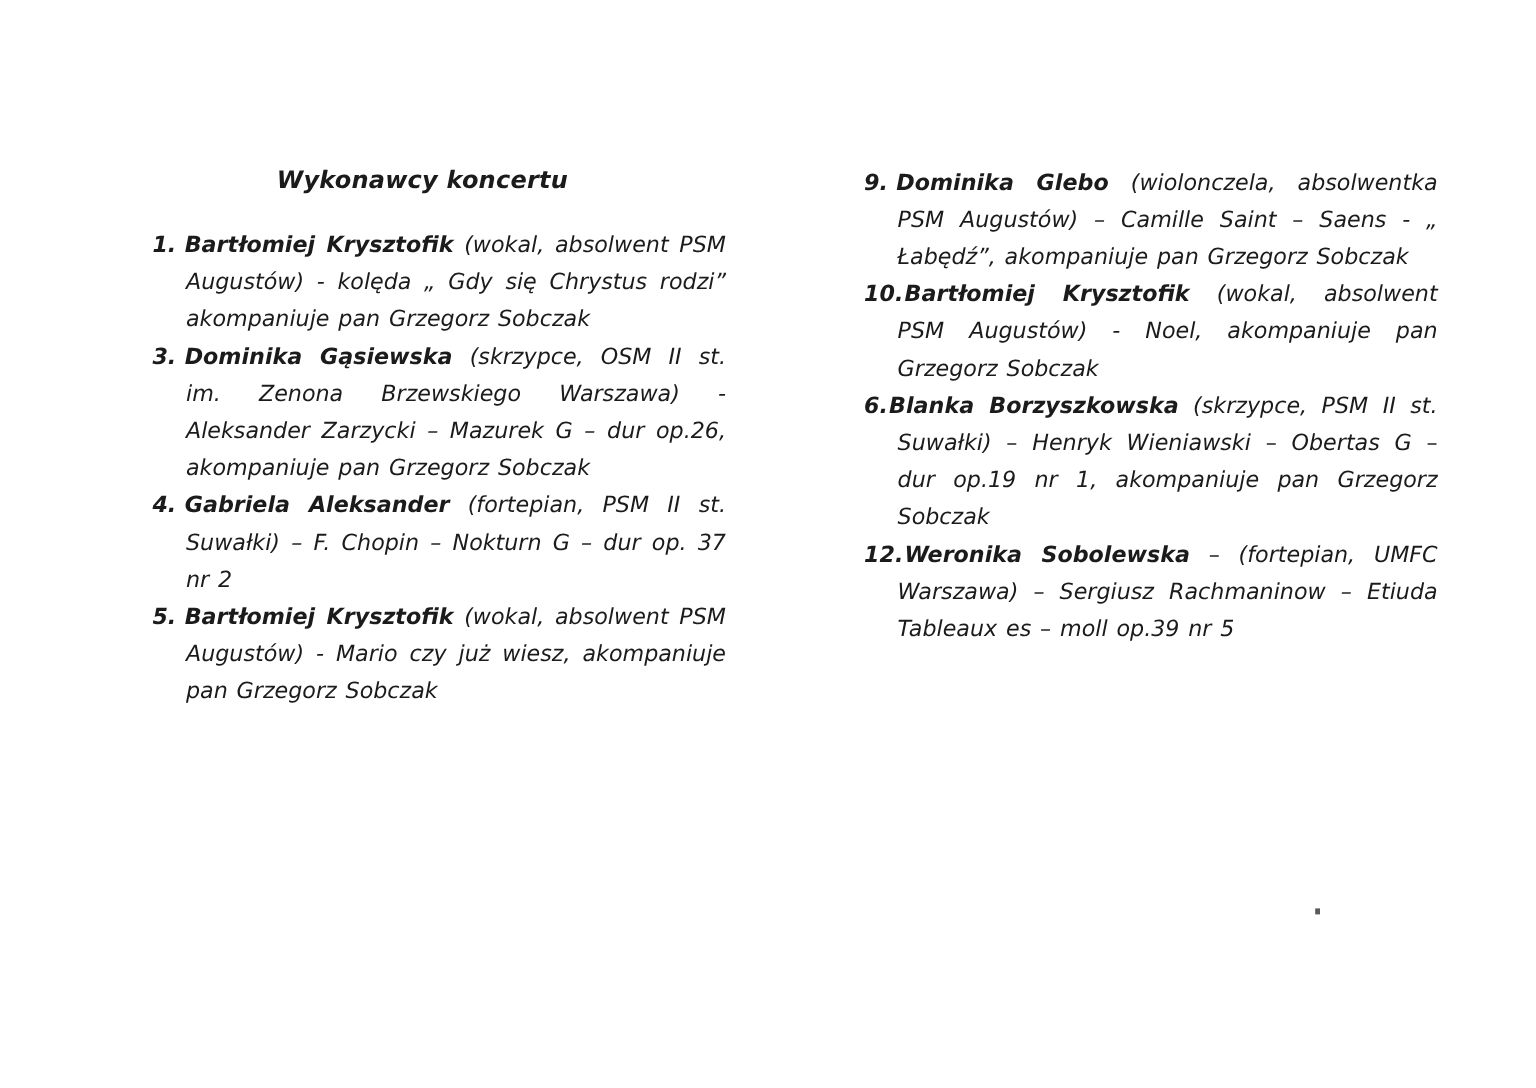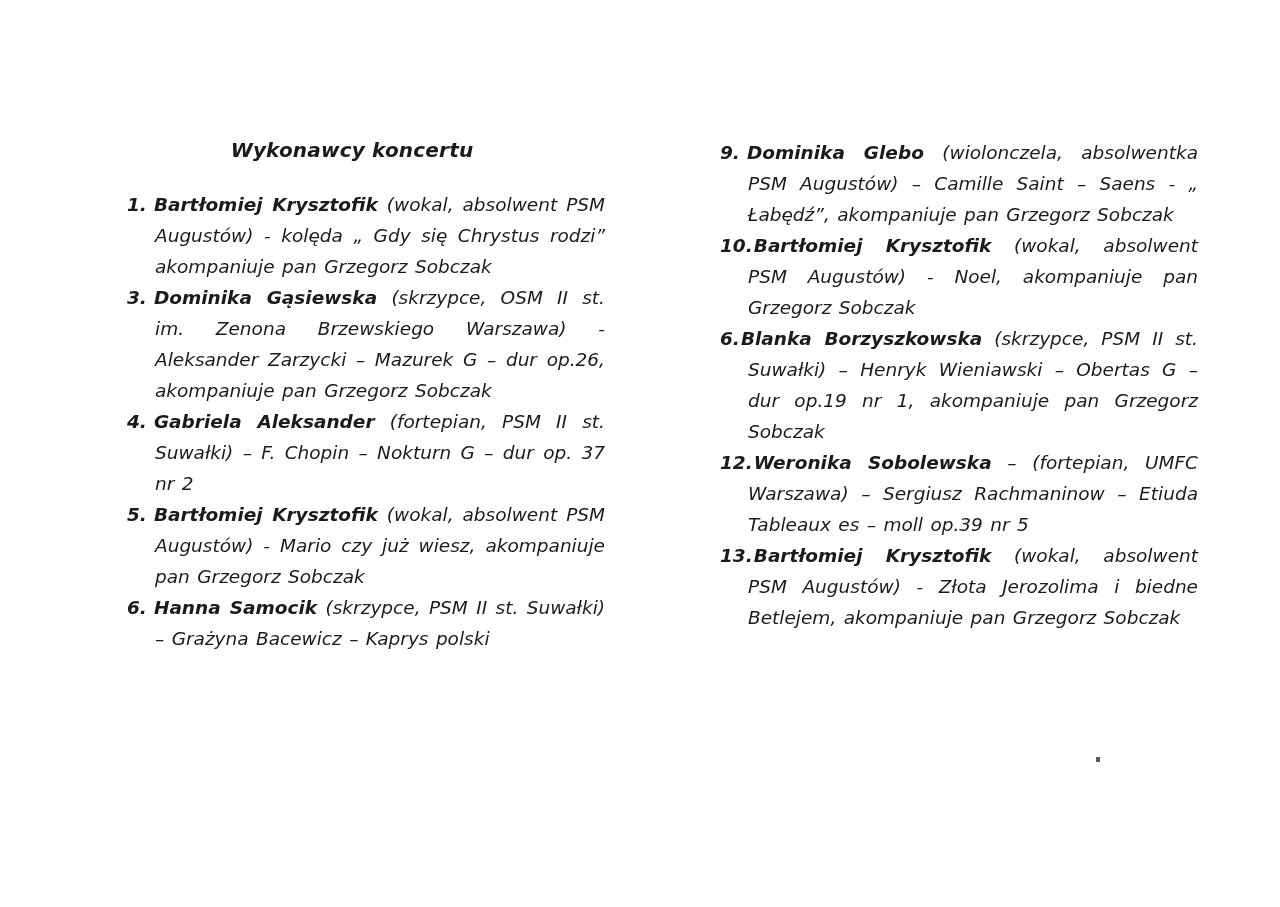--- a/index.html
+++ b/index.html
@@ -73,38 +73,32 @@
     </div>
     <div class="item">
       <span class="num">3.</span><span class="pname">Dominika Gąsiewska</span> <span class="ptext">(skrzypce, OSM II st. im. Zenona Brzewskiego Warszawa) - Aleksander Zarzycki – Mazurek G – dur op.26, akompaniuje pan Grzegorz Sobczak</span>
     </div>
     <div class="item">
       <span class="num">4.</span><span class="pname">Gabriela Aleksander</span> <span class="ptext">(fortepian, PSM II st. Suwałki) – F. Chopin – Nokturn G – dur op. 37 nr 2</span>
     </div>
     <div class="item">
       <span class="num">5.</span><span class="pname">Bartłomiej Krysztofik</span> <span class="ptext">(wokal, absolwent PSM Augustów) -  Mario czy już wiesz, akompaniuje pan Grzegorz Sobczak</span>
     </div>
-    <div class="item">
-      <span class="num">6.</span><span class="pname">Hanna Samocik</span> <span class="ptext">(skrzypce, PSM II st. Suwałki) – Grażyna Bacewicz – Kaprys polski</span>
-    </div>
   </div>
 
   <div class="col col-right">
     <div class="item">
       <span class="num">9.</span><span class="pname">Dominika Glebo</span> <span class="ptext">(wiolonczela, absolwentka PSM Augustów) – Camille Saint – Saens - „ Łabędź”, akompaniuje pan Grzegorz Sobczak</span>
     </div>
     <div class="item two-digit">
       <span class="num">10.</span><span class="pname">Bartłomiej Krysztofik</span> <span class="ptext">(wokal, absolwent PSM Augustów) -  Noel, akompaniuje pan Grzegorz Sobczak</span>
     </div>
     <div class="item two-digit">
       <span class="num">6.</span><span class="pname">Blanka Borzyszkowska</span> <span class="ptext">(skrzypce, PSM II st. Suwałki) – Henryk Wieniawski – Obertas G – dur op.19 nr 1, akompaniuje pan Grzegorz Sobczak</span>
     </div>
     <div class="item two-digit">
       <span class="num">12.</span><span class="pname">Weronika Sobolewska</span> <span class="ptext">– (fortepian, UMFC Warszawa) – Sergiusz Rachmaninow – Etiuda Tableaux es – moll op.39 nr 5</span>
     </div>
-    <div class="item two-digit">
-      <span class="num">13.</span><span class="pname">Bartłomiej Krysztofik</span> <span class="ptext">(wokal, absolwent PSM Augustów) -  Złota Jerozolima i biedne Betlejem, akompaniuje pan Grzegorz Sobczak</span>
-    </div>
   </div>
 
   <div class="speck"></div>
 
 </div>
 
 </body></html>

